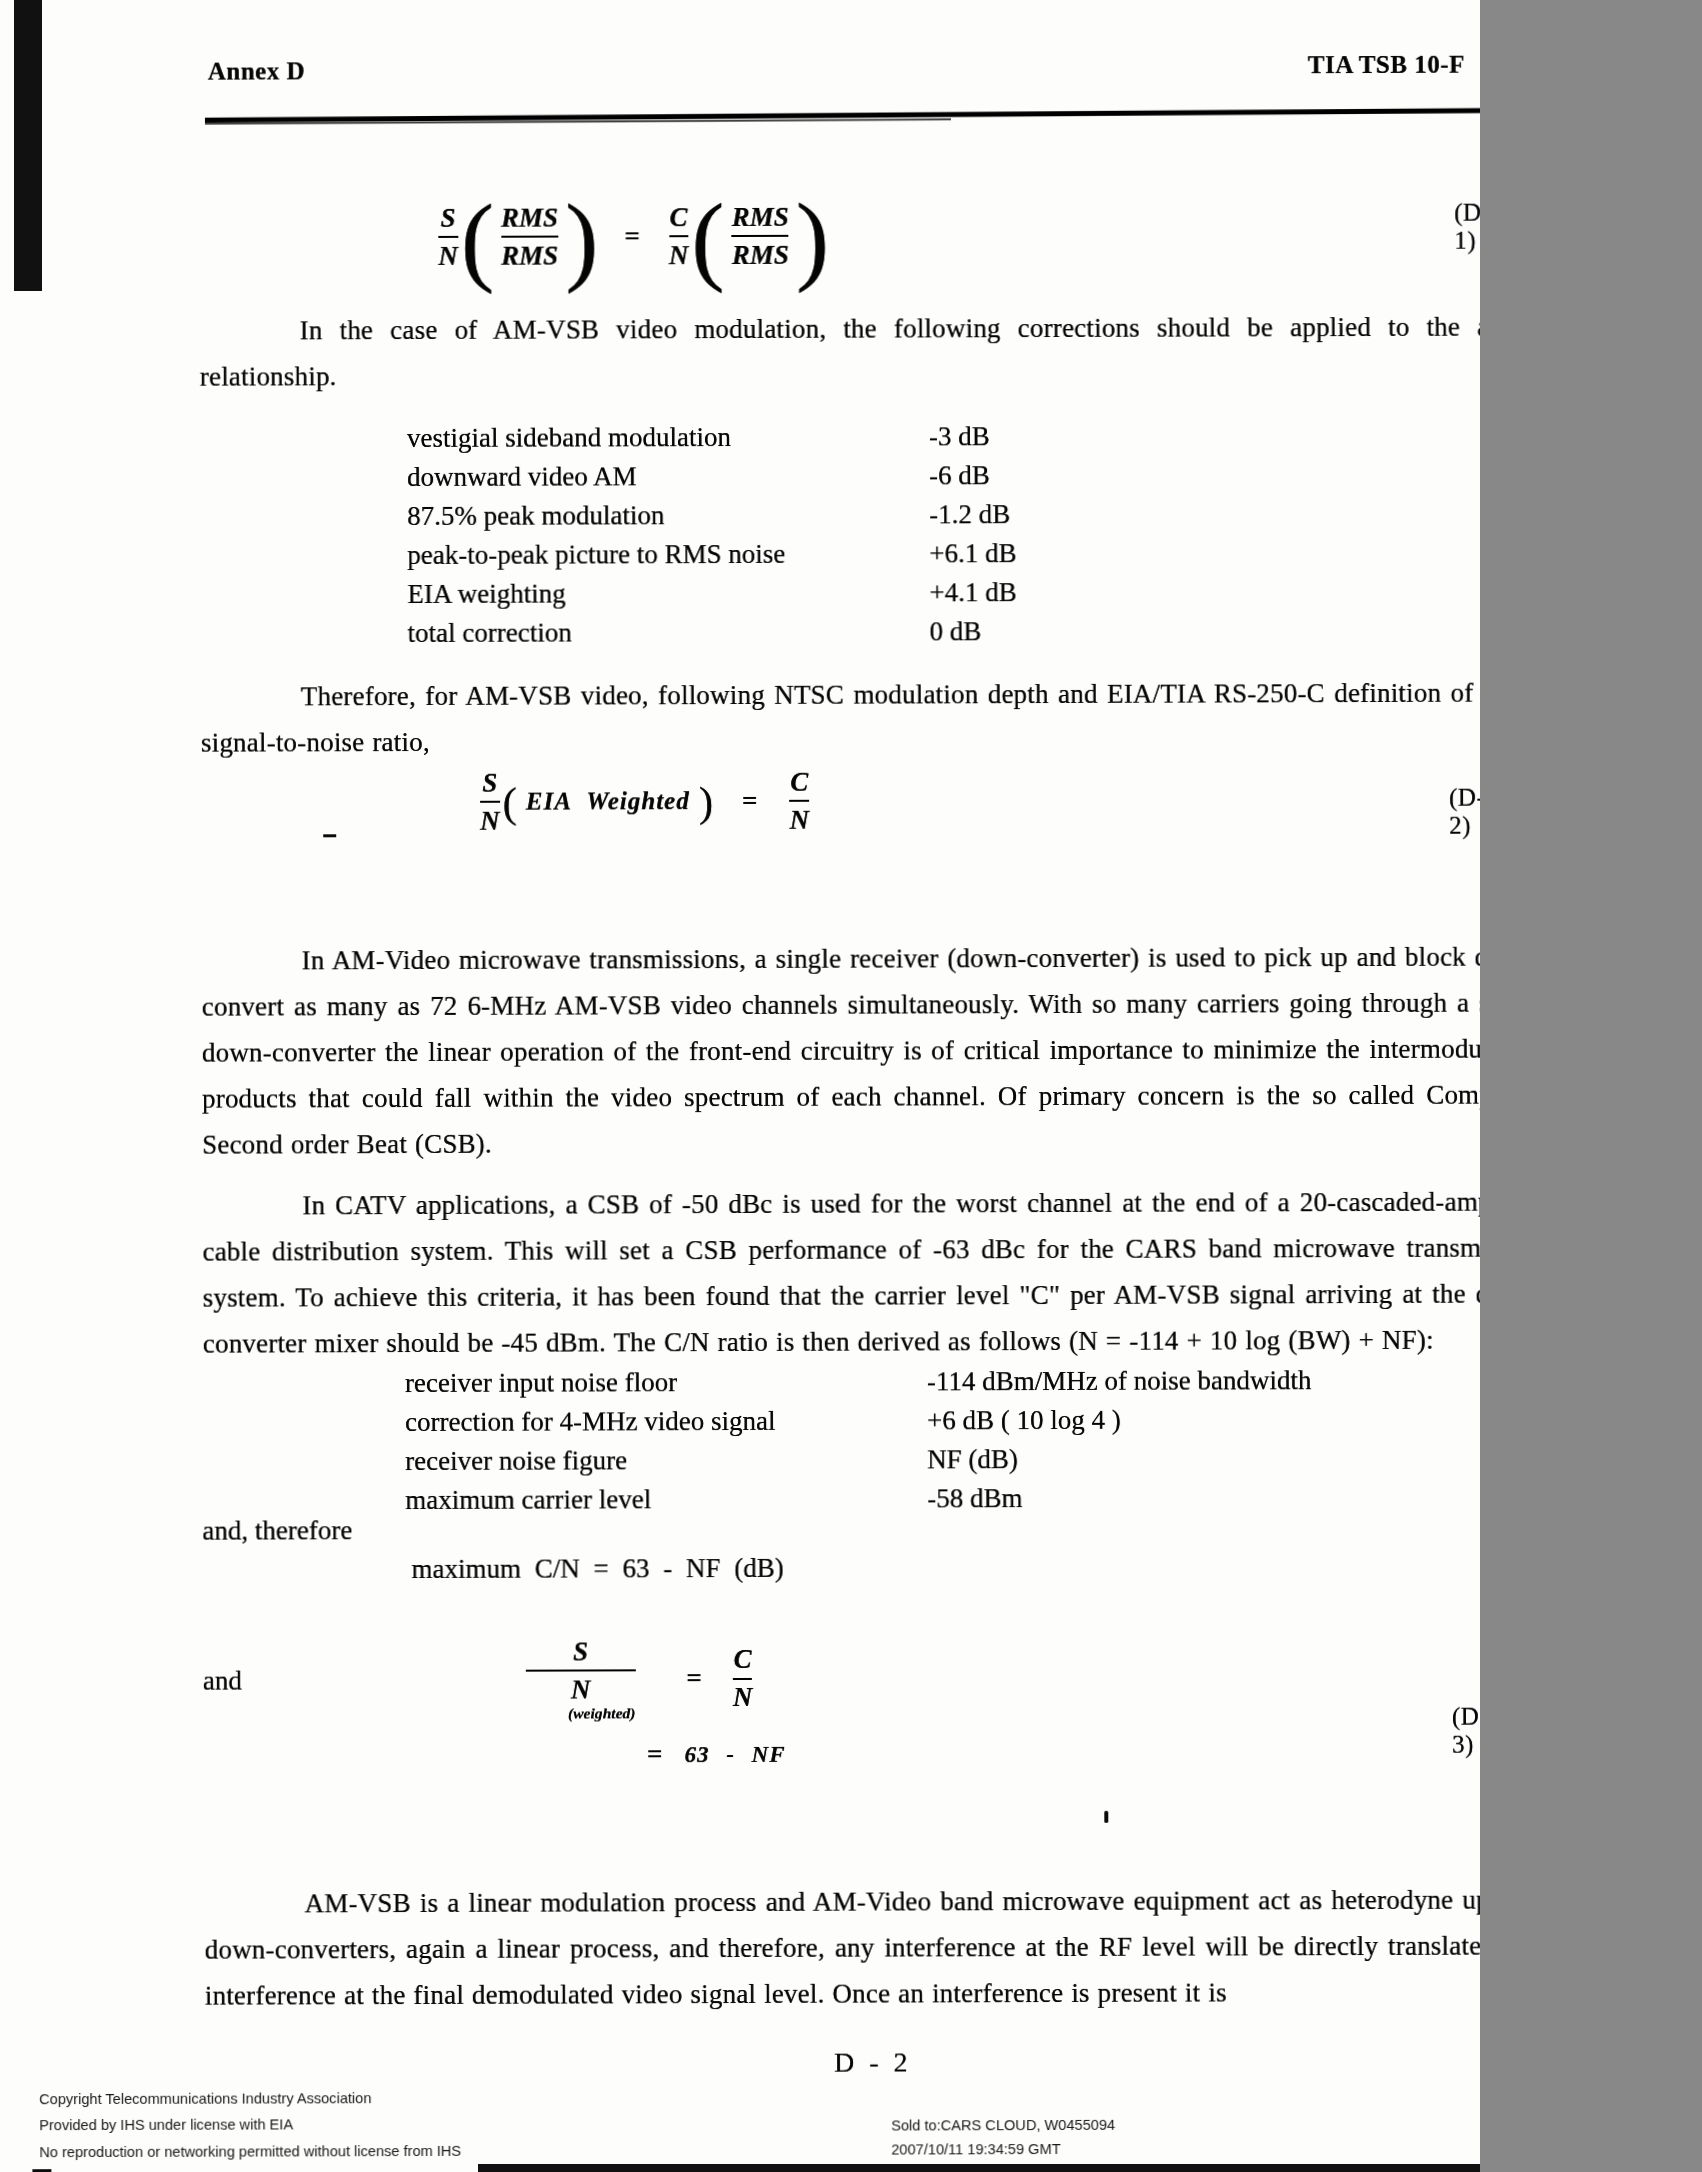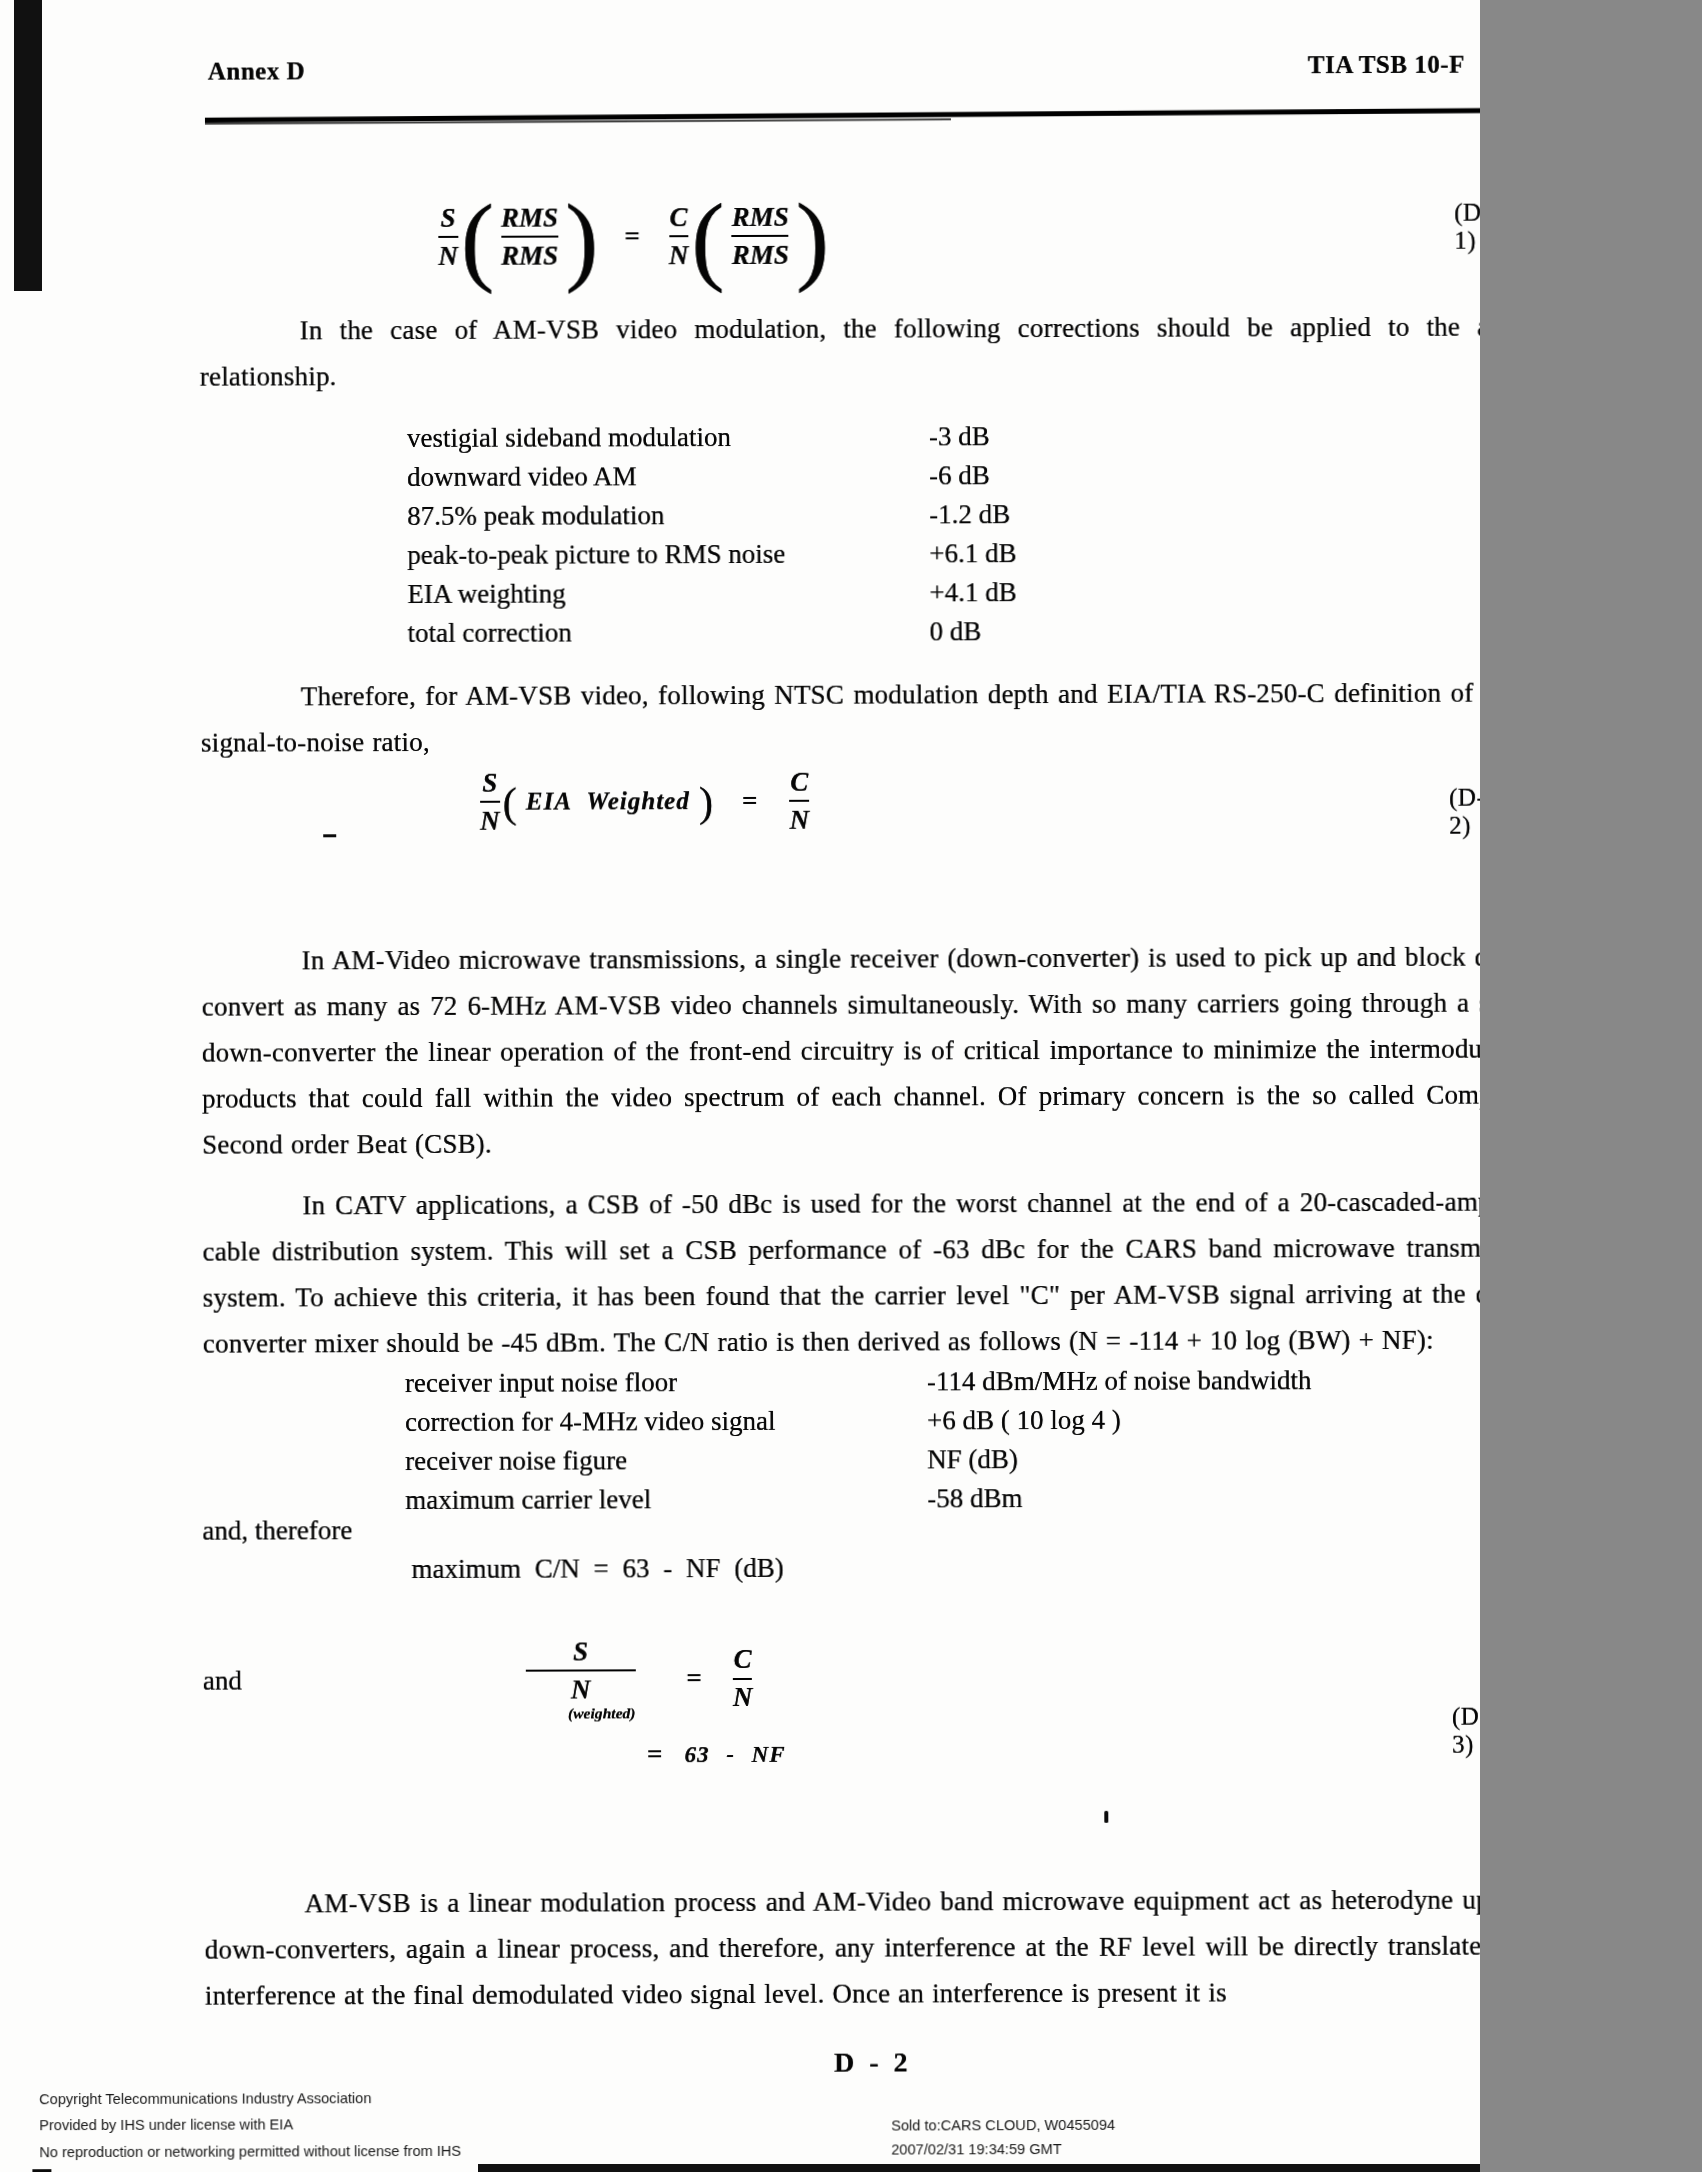--- a/index.html
+++ b/index.html
@@ -27,21 +27,21 @@
   .frac{display:inline-flex;flex-direction:column;align-items:center;font-size:27px;line-height:29px;padding:0 3px;}
   .frac .bar{align-self:stretch;height:0;border-top:2px solid #000;margin:3.5px 0;}
   .frac .sub{font-size:15.6px;line-height:17px;margin-left:42px;white-space:nowrap;font-weight:bold;}
   .bigparen{font-size:100px;line-height:0.85;font-style:normal;font-weight:normal;transform:translateY(2px);}
   .midparen{font-size:43px;line-height:0.9;font-style:normal;font-weight:normal;transform:translateY(1px);}
   .eqs{font-size:27px;font-weight:bold;font-style:normal;}
   .eqlabel{position:absolute;font-size:25px;letter-spacing:0.5px;}
   .ptext{font-size:25px;letter-spacing:1px;word-spacing:9px;white-space:nowrap;}
   .plain{font-size:27px;}
   .spread{word-spacing:7px;}
-  .pagenum{font-size:28px;font-weight:bold;letter-spacing:4px;}
+  .pagenum{font-size:28px;font-weight:normal;letter-spacing:4px;}
   .foot{
     position:absolute;font-family:"Liberation Sans",sans-serif;
     font-size:14.6px;color:#1d1d1d;white-space:nowrap;
   }
   .artifact{position:absolute;background:#111;}
 </style>
 </head>
 <body>
 
 <div class="page">
@@ -187,19 +187,19 @@
     <div class="artifact" style="left:1102px;top:1812px;width:3.5px;height:12px;border-radius:1.5px;"></div>
 
     <div class="para ink" style="left:202px;top:1879px;">AM-VSB is a linear modulation process and AM-Video band microwave equipment act as heterodyne up- and down-converters, again a linear process, and therefore, any interference at the RF level will be directly translated into interference at the final demodulated video signal level.  Once an interference is present it is</div>
 
     <div class="abs pagenum ink" style="left:831px;top:2047px;">D - 2</div>
 
     <div class="foot" style="left:36px;top:2089px;">Copyright Telecommunications Industry Association</div>
     <div class="foot" style="left:36px;top:2115px;">Provided by IHS under license with EIA</div>
     <div class="foot" style="left:36px;top:2142px;">No reproduction or networking permitted without license from IHS</div>
     <div class="foot" style="left:888px;top:2118px;">Sold to:CARS CLOUD, W0455094</div>
-    <div class="foot" style="left:888px;top:2142px;">2007/02/31 19:34:59 GMT</div>
+    <div class="foot" style="left:888px;top:2142px;">2007/10/11 19:34:59 GMT</div>
 
     <div class="artifact" style="left:29px;top:2167px;width:19px;height:2.5px;"></div>
 
   </div>
 </div>
 
 
 </body></html>

